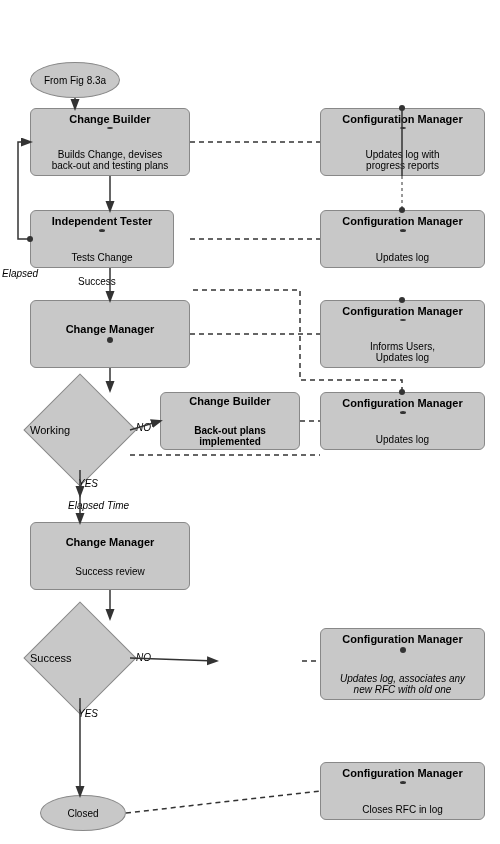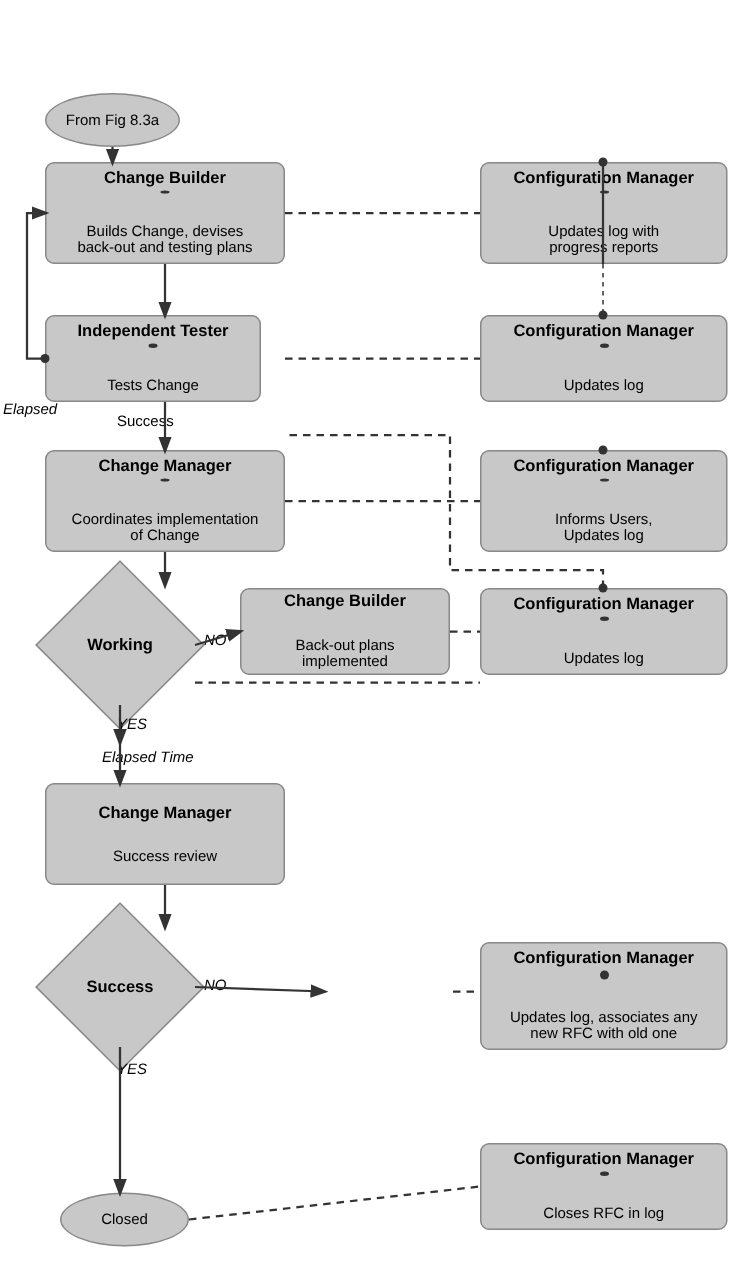--- a/index.html
+++ b/index.html
@@ -70,23 +70,22 @@
       background: #c8c8c8;
       border: 1.5px solid #888;
       transform: rotate(45deg);
       position: relative;
     }
     .diamond-label {
       position: absolute;
       top: 0; left: 0; right: 0; bottom: 0;
       display: flex;
       align-items: center;
-      justify-content: center;
       font-size: 11px;
-      font-weight: bold;
+      font-weight: normal;
       pointer-events: none;
     }
     
     .note-box {
       position: absolute;
       border: 1.5px solid #888;
       background: #fff;
       font-size: 9.5px;
       text-align: center;
       padding: 4px 6px;
@@ -146,22 +145,20 @@
     <span>Elapsed</span>
   </div>
 
   <div class="label-text" style="top:276px; left:78px; font-size:10px; font-style:normal;">
     <span>Success</span>
   </div>
 
   <div class="box" style="top:300px; left:30px; width:160px; height:68px;">
     <span class="title">Change Manager</span>
     <div class="dot"></div>
-    <span class="sub" style="white-space:pre-line;">Coordinates implementation
-of Change</span>
   </div>
 
   <div class="box" style="top:300px; left:320px; width:165px; height:68px;">
     <span class="title">Configuration Manager</span>
     <div class="dot"></div>
     <span class="sub" style="white-space:pre-line;">Informs Users,
 Updates log</span>
   </div>
 
   <div class="diamond-wrap" style="top:390px; left:30px; width:100px; height:80px;">
@@ -174,21 +171,21 @@
   <div class="label-text" style="top:422px; left:136px; font-size:10px;">
     <span>NO</span>
   </div>
 
   <div class="label-text" style="top:478px; left:78px; font-size:10px;">
     <span>YES</span>
   </div>
 
   <div class="box" style="top:392px; left:160px; width:140px; height:58px;">
     <span class="title">Change Builder</span>
-    <span class="sub" style="white-space:pre-line;">Back-out plans
+    <span class="sub" style="white-space:pre-line;font-weight:bold;">Back-out plans
 implemented</span>
   </div>
 
   <div class="box" style="top:392px; left:320px; width:165px; height:58px;">
     <span class="title">Configuration Manager</span>
     <div class="dot"></div>
     <span class="sub">Updates log</span>
   </div>
 
   <div class="label-text" style="top:500px; left:68px; font-size:10px; font-style:italic;">
@@ -212,21 +209,21 @@
   </div>
 
   <div class="label-text" style="top:708px; left:78px; font-size:10px;">
     <span>YES</span>
   </div>
 
 
   <div class="box" style="top:628px; left:320px; width:165px; height:72px;">
     <span class="title">Configuration Manager</span>
     <div class="dot"></div>
-    <span class="sub" style="white-space:pre-line;">Updates log, associates any
+    <span class="sub" style="white-space:pre-line;font-style:italic;">Updates log, associates any
 new RFC with old one</span>
   </div>
 
   <div class="ellipse" style="top:795px; left:40px; width:86px; height:36px;">
     <span>Closed</span>
   </div>
 
   <div class="box" style="top:762px; left:320px; width:165px; height:58px;">
     <span class="title">Configuration Manager</span>
     <div class="dot"></div>

